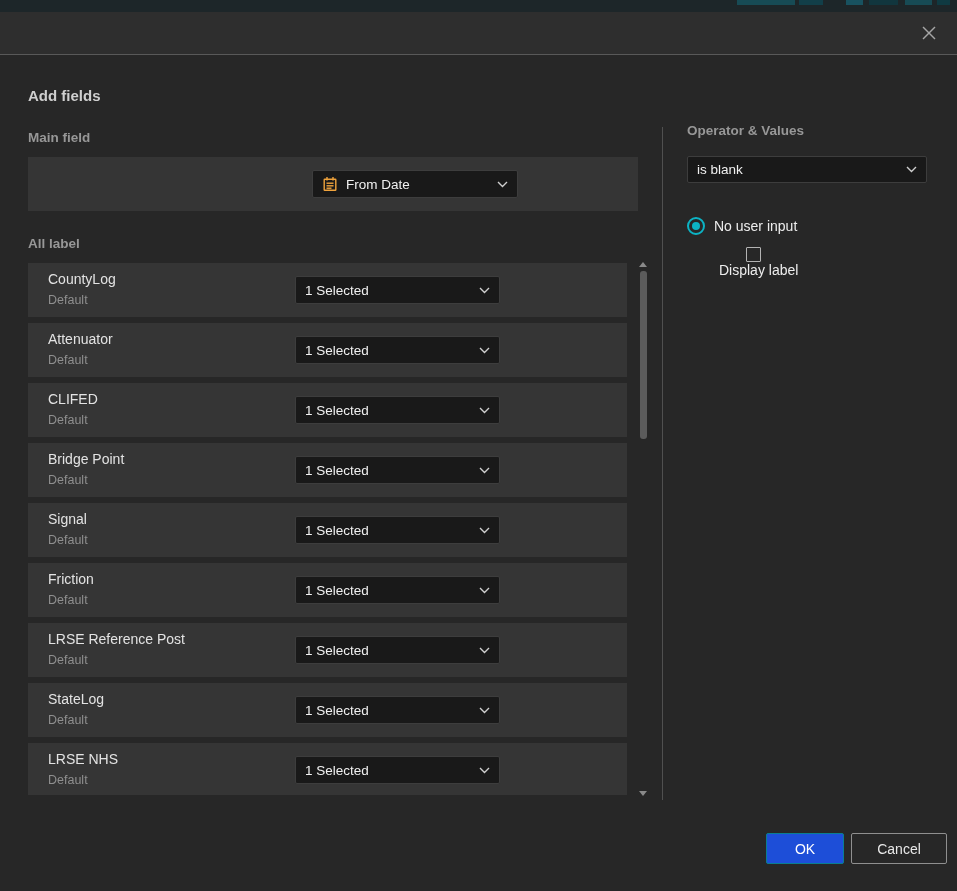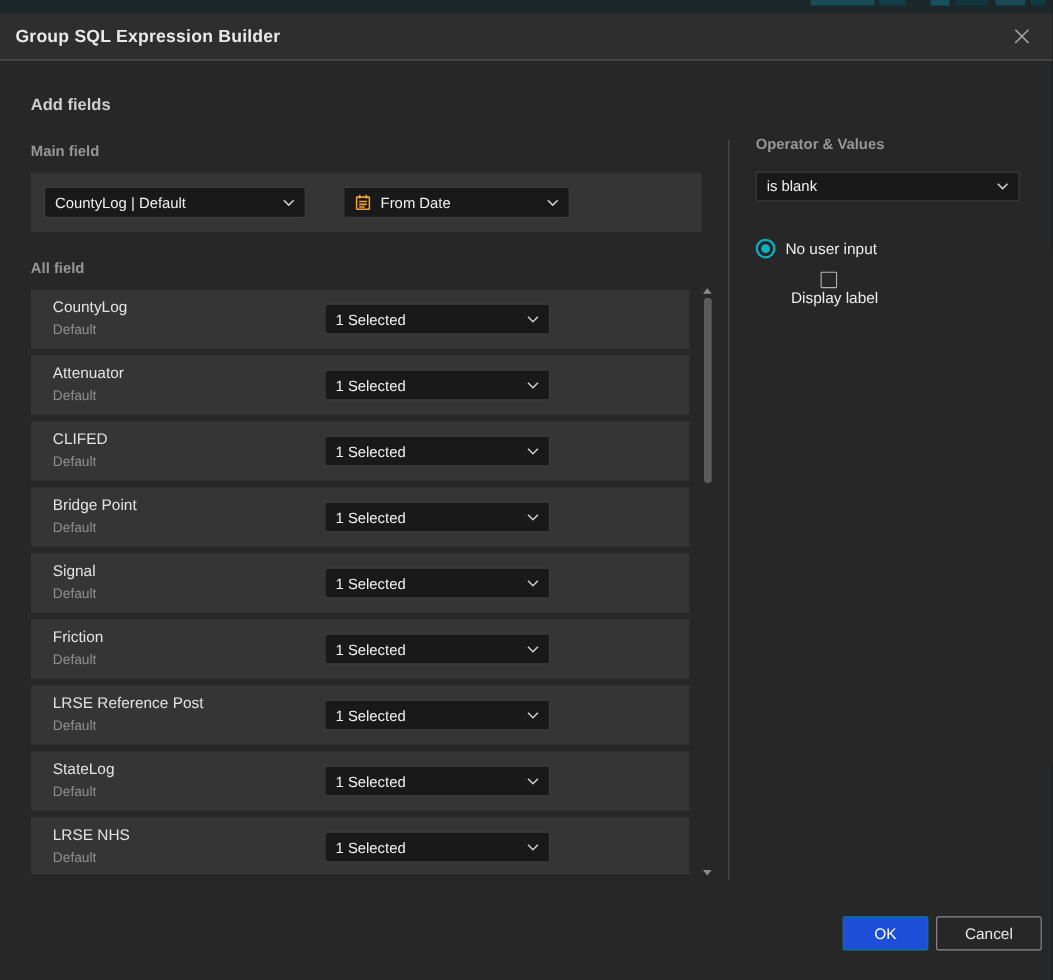--- a/index.html
+++ b/index.html
@@ -86,65 +86,56 @@
     <span class="frag f2"></span>
     <span class="frag f3"></span>
     <span class="frag f4"></span>
     <span class="frag f5"></span>
     <span class="frag f6"></span>
   </div>
 
   <div class="dialog"></div>
 
   <div class="titlebar">
-    <h1 class="title">Group SQL Expression Builder</h1>
     <button class="close-btn">
       <span>
         <svg width="18" height="18" viewBox="0 0 18 18">
           <line x1="3" y1="3" x2="15" y2="15" stroke="#a5a5a5" stroke-width="1.4"></line>
           <line x1="15" y1="3" x2="3" y2="15" stroke="#a5a5a5" stroke-width="1.4"></line>
         </svg>
       </span>
     </button>
   </div>
 
   <div class="section-heading" style="left:28px; top:87px;">Add fields</div>
 
   <div class="sub-heading" style="left:28px; top:130px;">Main field</div>
 
   <div class="main-bar">
-    <button class="dropdown dd-layer">
-      <span class="dd-label">CountyLog | Default</span>
-      <span class="chev">
-        <svg width="11" height="7" viewBox="0 0 11 7">
-            <polyline points="1,1 5.5,5.5 10,1" fill="none" stroke="#cfcfcf" stroke-width="1.4"></polyline>
-          </svg>
-      </span>
-    </button>
     <button class="dropdown dd-field">
       <span class="cal">
         <svg width="16" height="16" viewBox="0 0 16 16" fill="none" stroke="#f0a33c" stroke-width="1.4">
           <rect x="2.2" y="3.2" width="11.6" height="11" rx="0.5"></rect>
           <line x1="5" y1="1" x2="5" y2="4.5"></line>
           <line x1="11" y1="1" x2="11" y2="4.5"></line>
           <line x1="4.5" y1="7.2" x2="11.5" y2="7.2"></line>
           <line x1="4.5" y1="9.8" x2="11.5" y2="9.8"></line>
           <line x1="4.5" y1="12.2" x2="9.5" y2="12.2"></line>
         </svg>
       </span>
       <span class="dd-label">From Date</span>
       <span class="chev">
         <svg width="11" height="7" viewBox="0 0 11 7">
             <polyline points="1,1 5.5,5.5 10,1" fill="none" stroke="#cfcfcf" stroke-width="1.4"></polyline>
           </svg>
       </span>
     </button>
   </div>
 
-  <div class="sub-heading" style="left:28px; top:236px;">All field</div>
+  <div class="sub-heading" style="left:28px; top:236px;">All label</div>
 
   <div class="list">
 
     <div class="field-row" style="top:0px;">
       <span class="row-name">CountyLog</span>
       <span class="row-sub">Default</span>
       <button class="dropdown row-dd">
         <span class="dd-label">1 Selected</span>
         <span class="chev">
             <svg width="11" height="7" viewBox="0 0 11 7">

